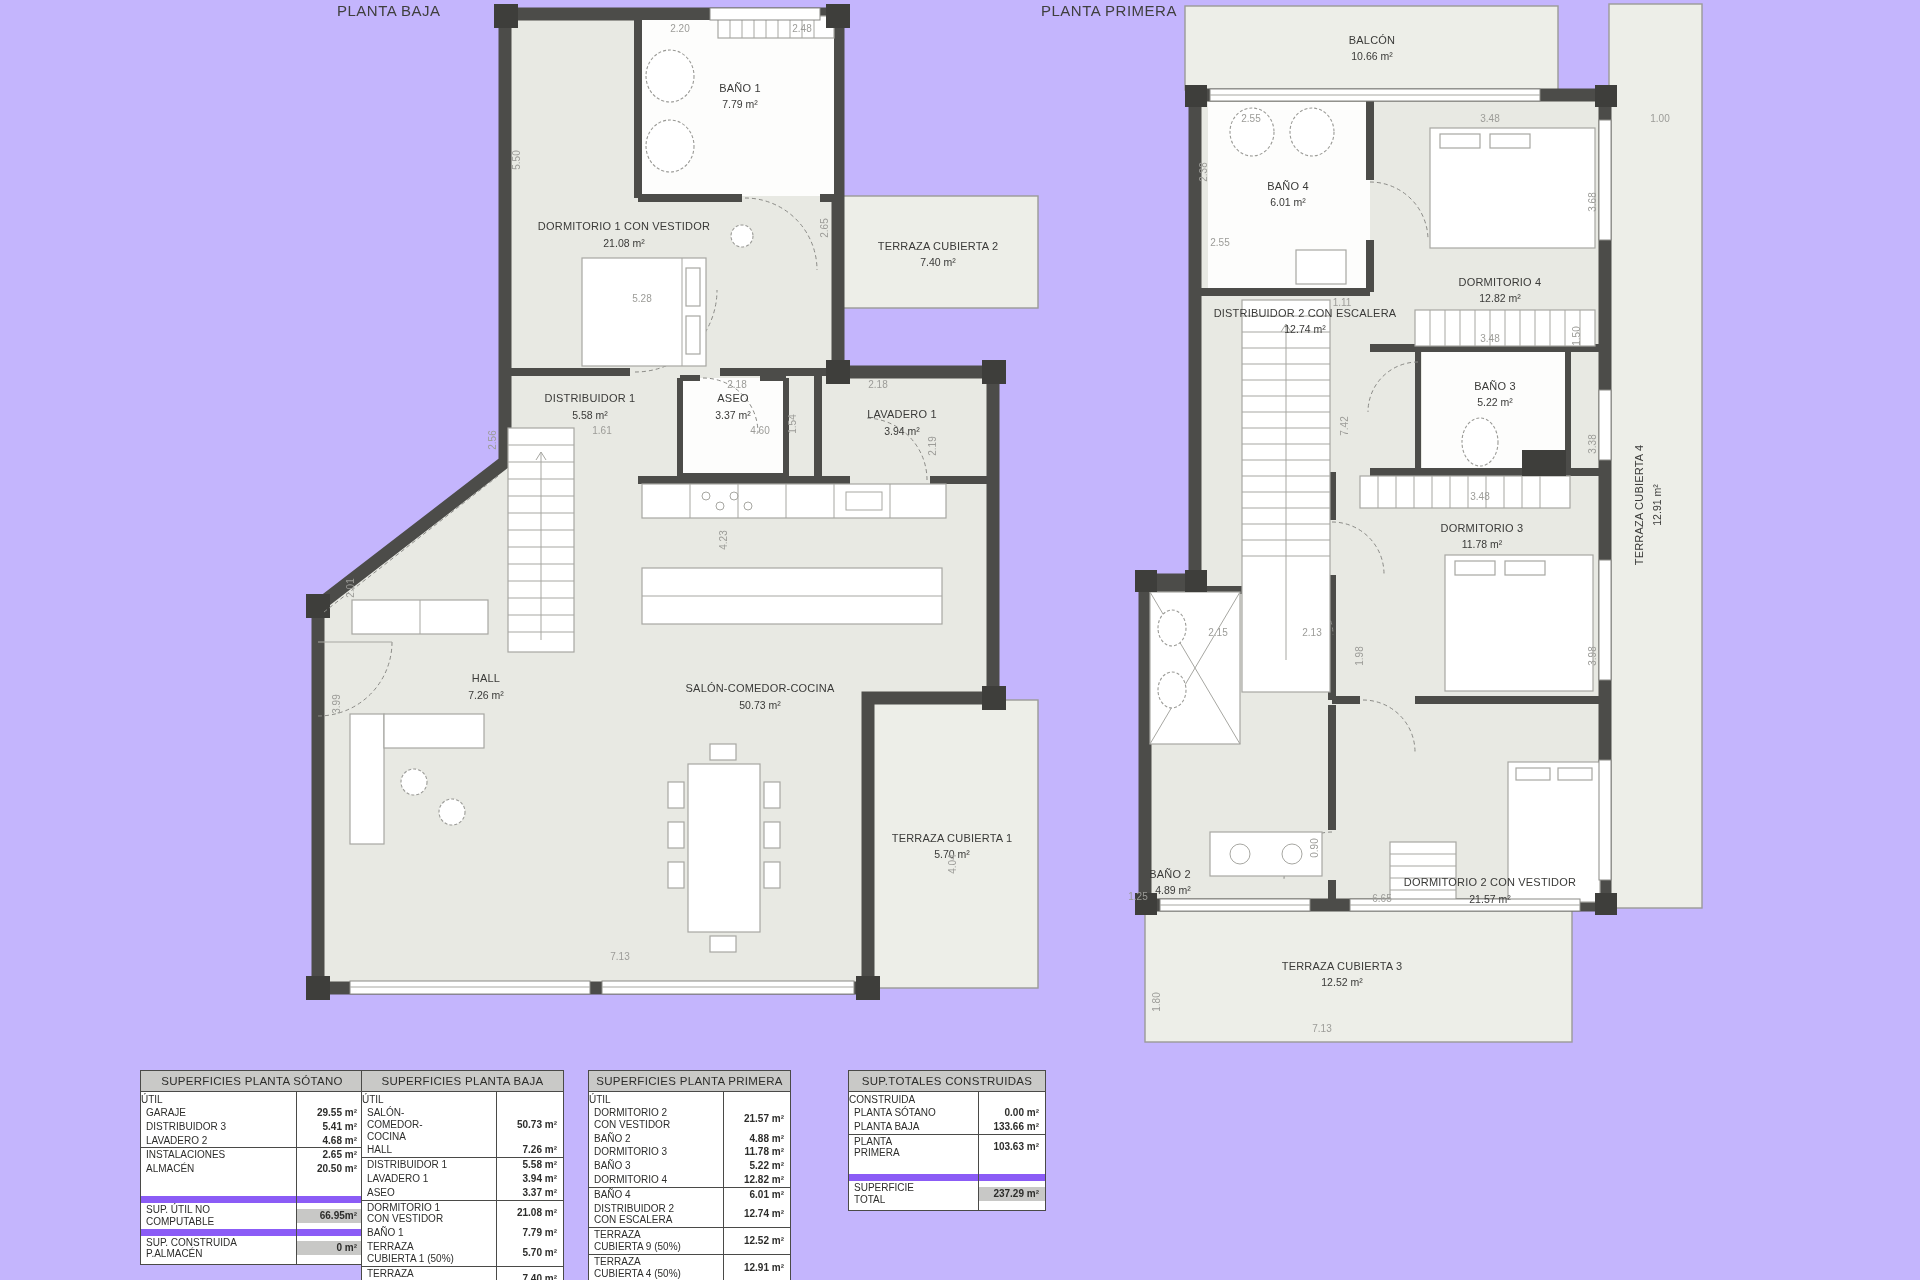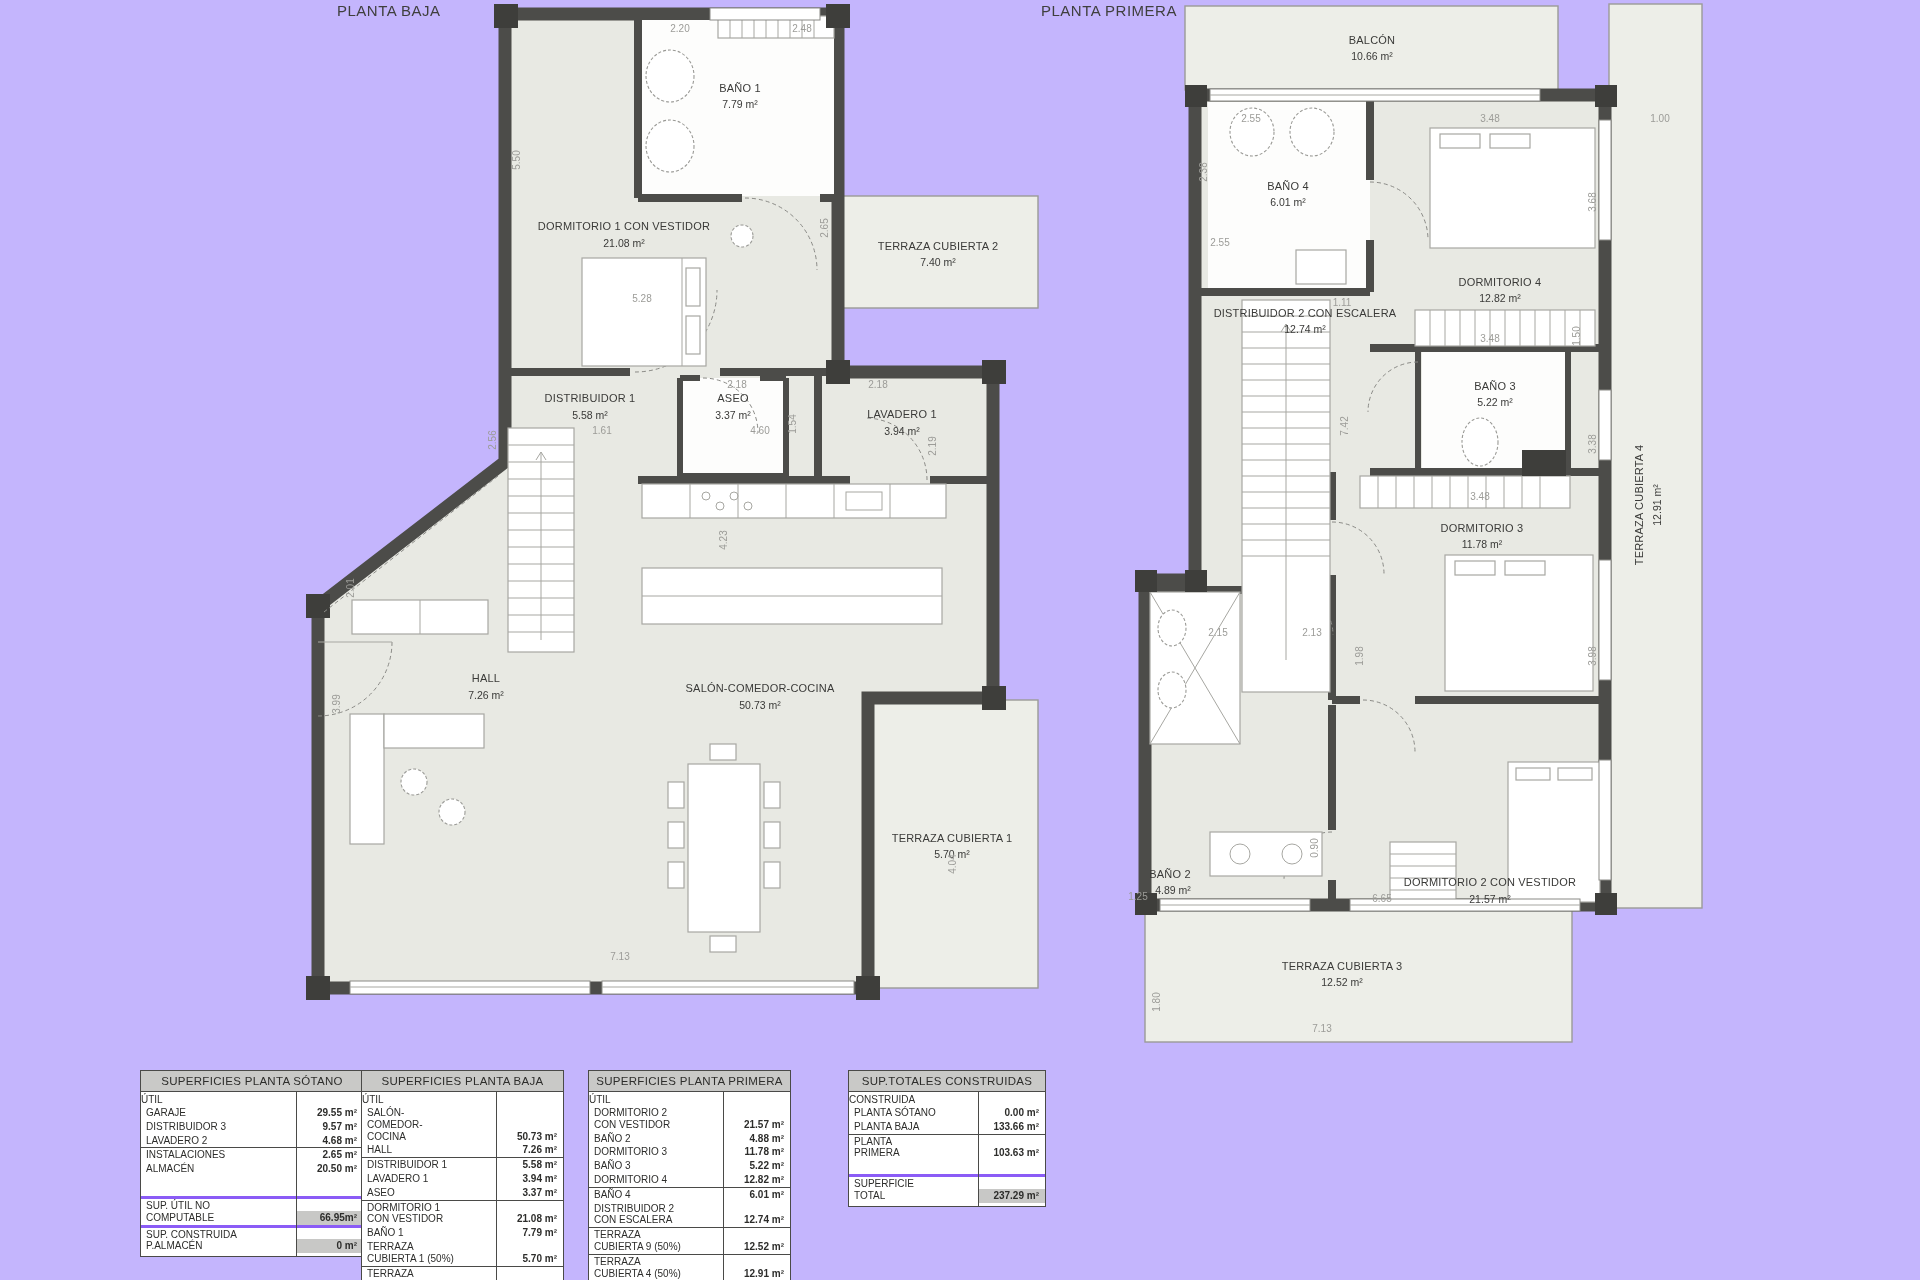--- a/index.html
+++ b/index.html
@@ -21,23 +21,23 @@
   .win{fill:#ffffff;stroke:#8a8a86;stroke-width:1;}
   .rlabel{font-size:11px;fill:#3a3a38;text-anchor:middle;letter-spacing:.2px;}
   .rarea{font-size:10.5px;fill:#3a3a38;text-anchor:middle;}
   .dim{font-size:10px;fill:#9c9c98;text-anchor:middle;}
   
   .stable{position:absolute;border:1px solid #4a4a48;background:#fff;font-size:10px;color:#2d2d2b;box-sizing:border-box;}
   .stitle{background:#c9c9c7;border-bottom:1px solid #4a4a48;text-align:center;padding:4px 2px;font-size:11.5px;letter-spacing:.3px;color:#2d2d2b;}
   .sbody{position:relative;padding-bottom:3px;}
   .sbody::before{content:"";position:absolute;top:0;bottom:0;right:66px;border-left:1px solid #4a4a48;}
   .scol{text-align:left;padding:2px 16px 1px 0;}
-  .srow{display:flex;align-items:flex-end;line-height:1.18;gap:40px;}
+  .srow{display:flex;align-items:center;line-height:1.18;gap:40px;}
   .srow.rule{border-top:1px solid #4a4a48;}
-  .srow.sum{border-top:3px solid #8b5cf6;}
+  .srow.sum{border-top:7px solid #8b5cf6;}
   .sl{flex:1;padding:1px 3px 1px 5px;}
   .sv{flex:0 0 66px;text-align:right;padding:1px 6px 1px 2px;box-sizing:border-box;font-weight:bold;}
   .sv.hi{background:#c8c8c6;}
   .sgap{position:relative;}
 </style>
 </head>
 <body>
 
 <div class="canvas">
 
@@ -466,21 +466,21 @@
   <div class="stable" style="left:140px;top:1070px;width:224px;">
     <div class="stitle">SUPERFICIES PLANTA SÓTANO</div>
     <div class="sbody">
       <div class="scol">ÚTIL</div>
       <div class="srow">
           <span class="sl">GARAJE</span>
           <span class="sv">29.55 m²</span>
         </div>
       <div class="srow">
           <span class="sl">DISTRIBUIDOR 3</span>
-          <span class="sv">9.57 m²</span>
+          <span class="sv">5.41 m²</span>
         </div>
       <div class="srow">
           <span class="sl">LAVADERO 2</span>
           <span class="sv">4.68 m²</span>
         </div>
       <div class="srow rule">
           <span class="sl">INSTALACIONES</span>
           <span class="sv">2.65 m²</span>
         </div>
       <div class="srow">

